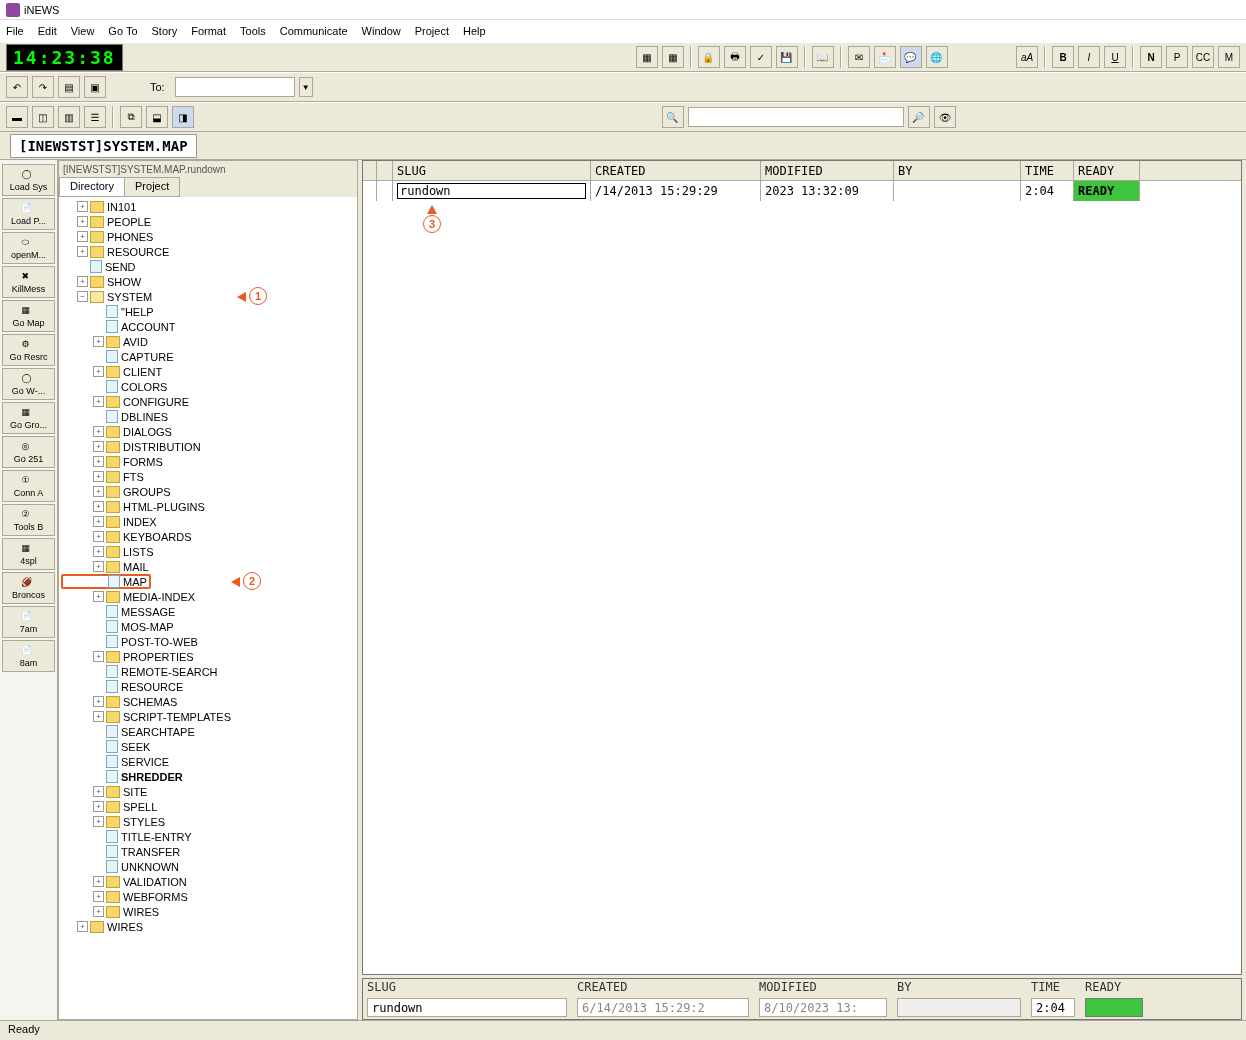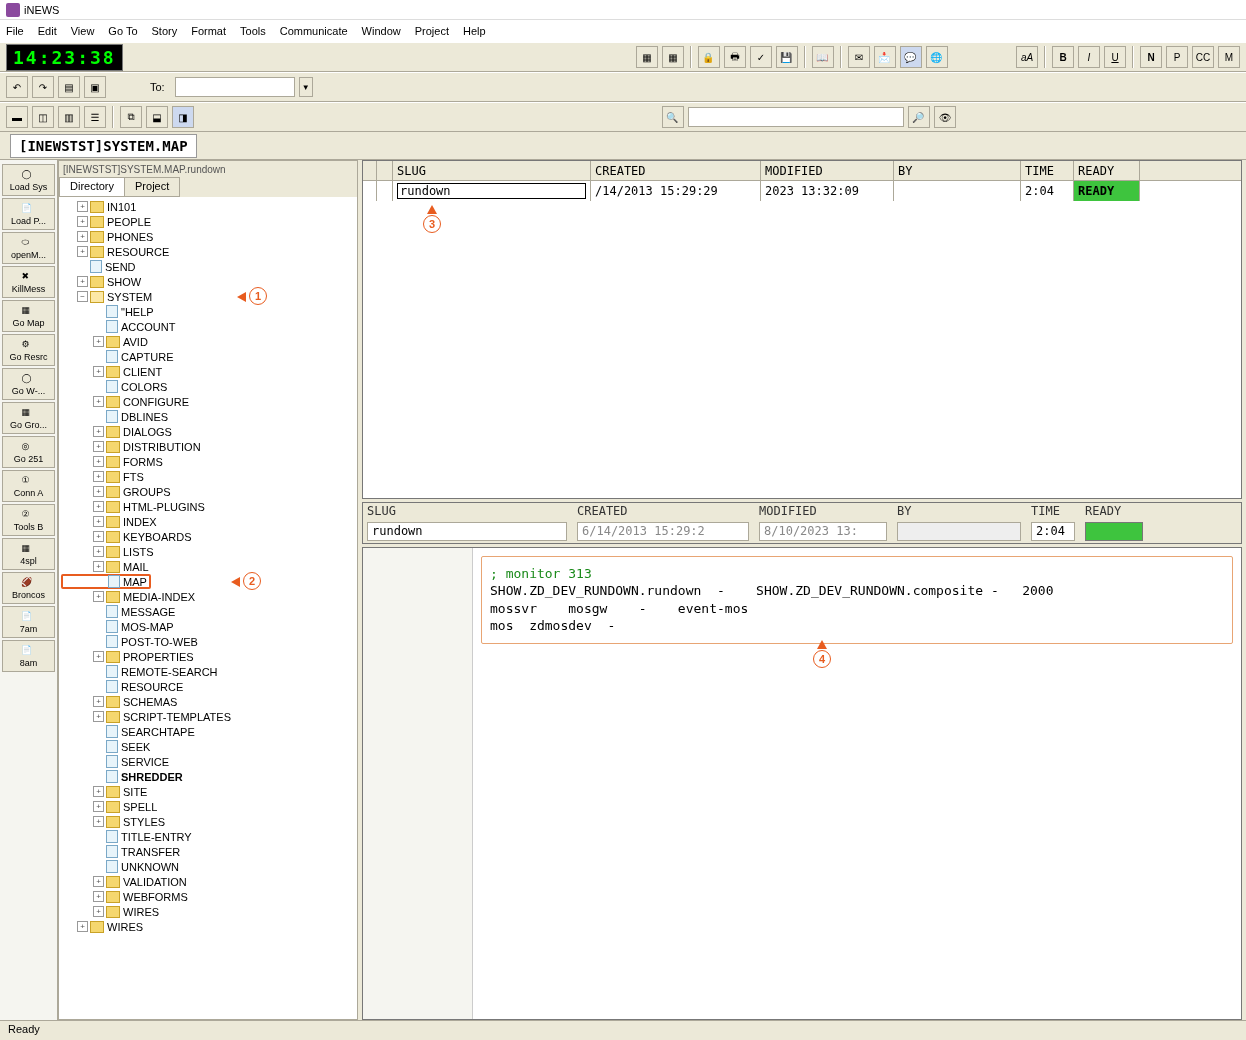--- a/index.html
+++ b/index.html
@@ -606,29 +606,18 @@
         <div class="fc-created"><input style="width: 172px; color: rgb(136, 136, 136);" value="6/14/2013 15:29:2"></div>
         <div class="fc-mod"><input style="width: 128px; color: rgb(136, 136, 136);" value="8/10/2023 13:"></div>
         <div class="fc-by"><input style="width: 124px; background: rgb(238, 238, 238);" value=""></div>
         <div class="fc-time"><input style="width: 44px;" value="2:04"></div>
         <div class="fc-ready">
             <div class="ready-btn"></div>
           </div>
       </div>
     </div>
 
-    <div class="editor-panel callout">
-      <div class="editor-margin"></div>
-      <div class="editor-body">
-        <div class="editor-box"><span class="comment">; monitor 313</span>
-<span>SHOW.ZD_DEV_RUNDOWN.rundown  -    SHOW.ZD_DEV_RUNDOWN.composite -   2000</span>
-<span>mossvr    mosgw    -    event-mos</span>
-<span>mos  zdmosdev  -</span></div>
-        <div class="callout-arrow-up" style="left:344px; top:92px;"></div>
-        <div class="callout-badge" style="left:340px; top:102px;">4</div>
-      </div>
-    </div>
   </div>
 </div>
 
 <div class="status-bar">
   <span>Ready</span>
 </div>
 
 </body></html>

